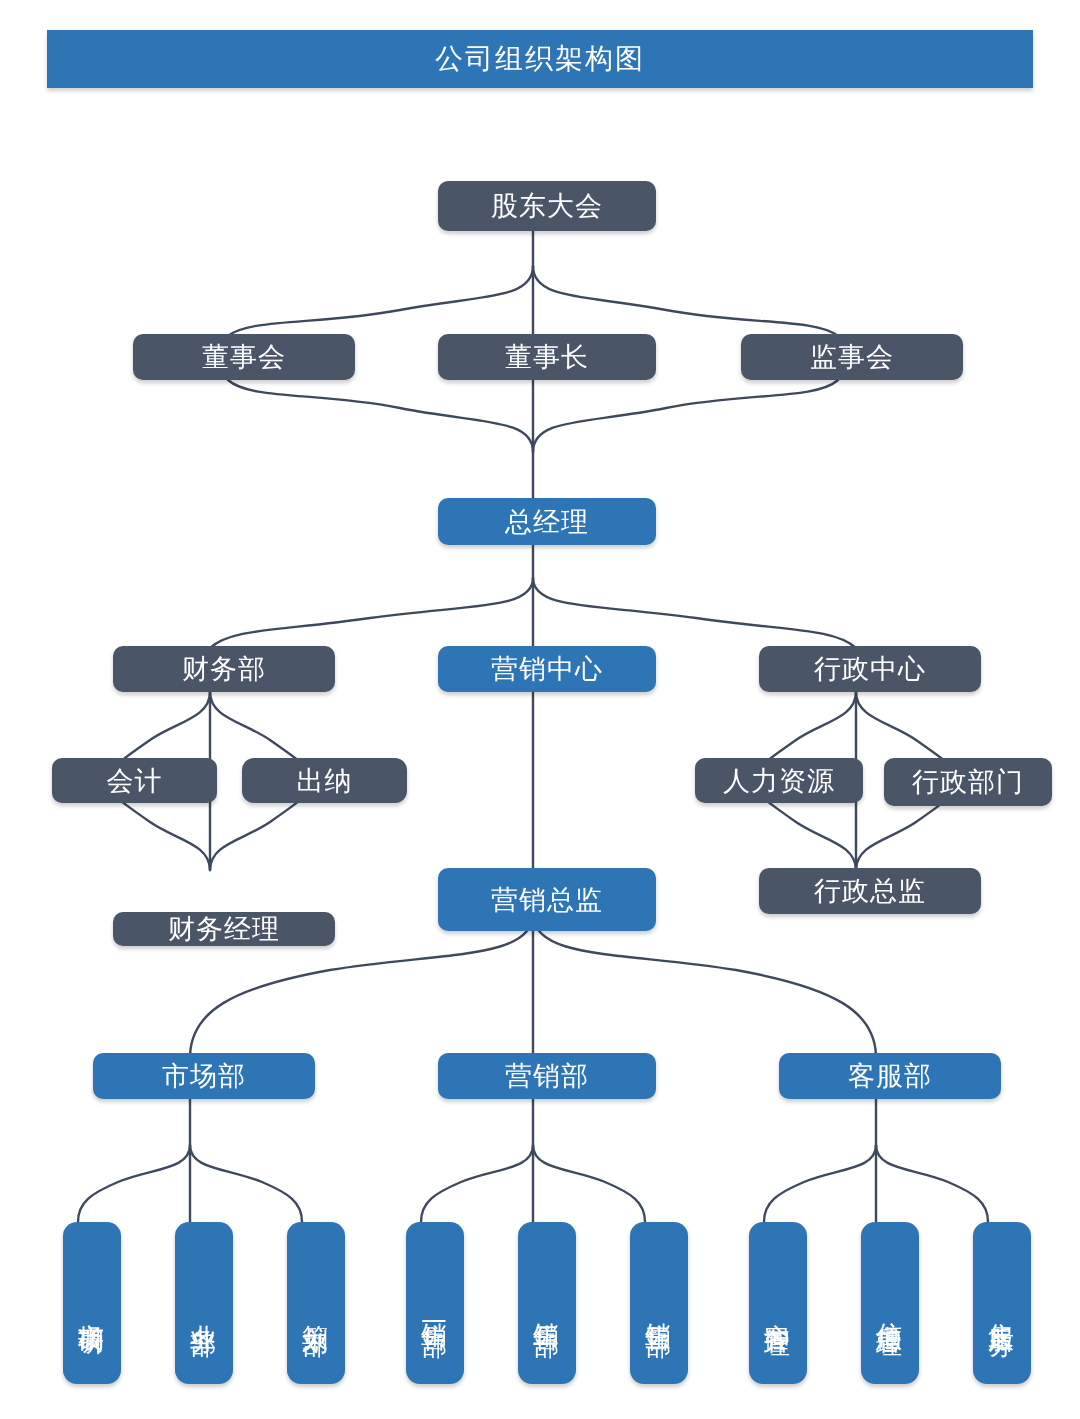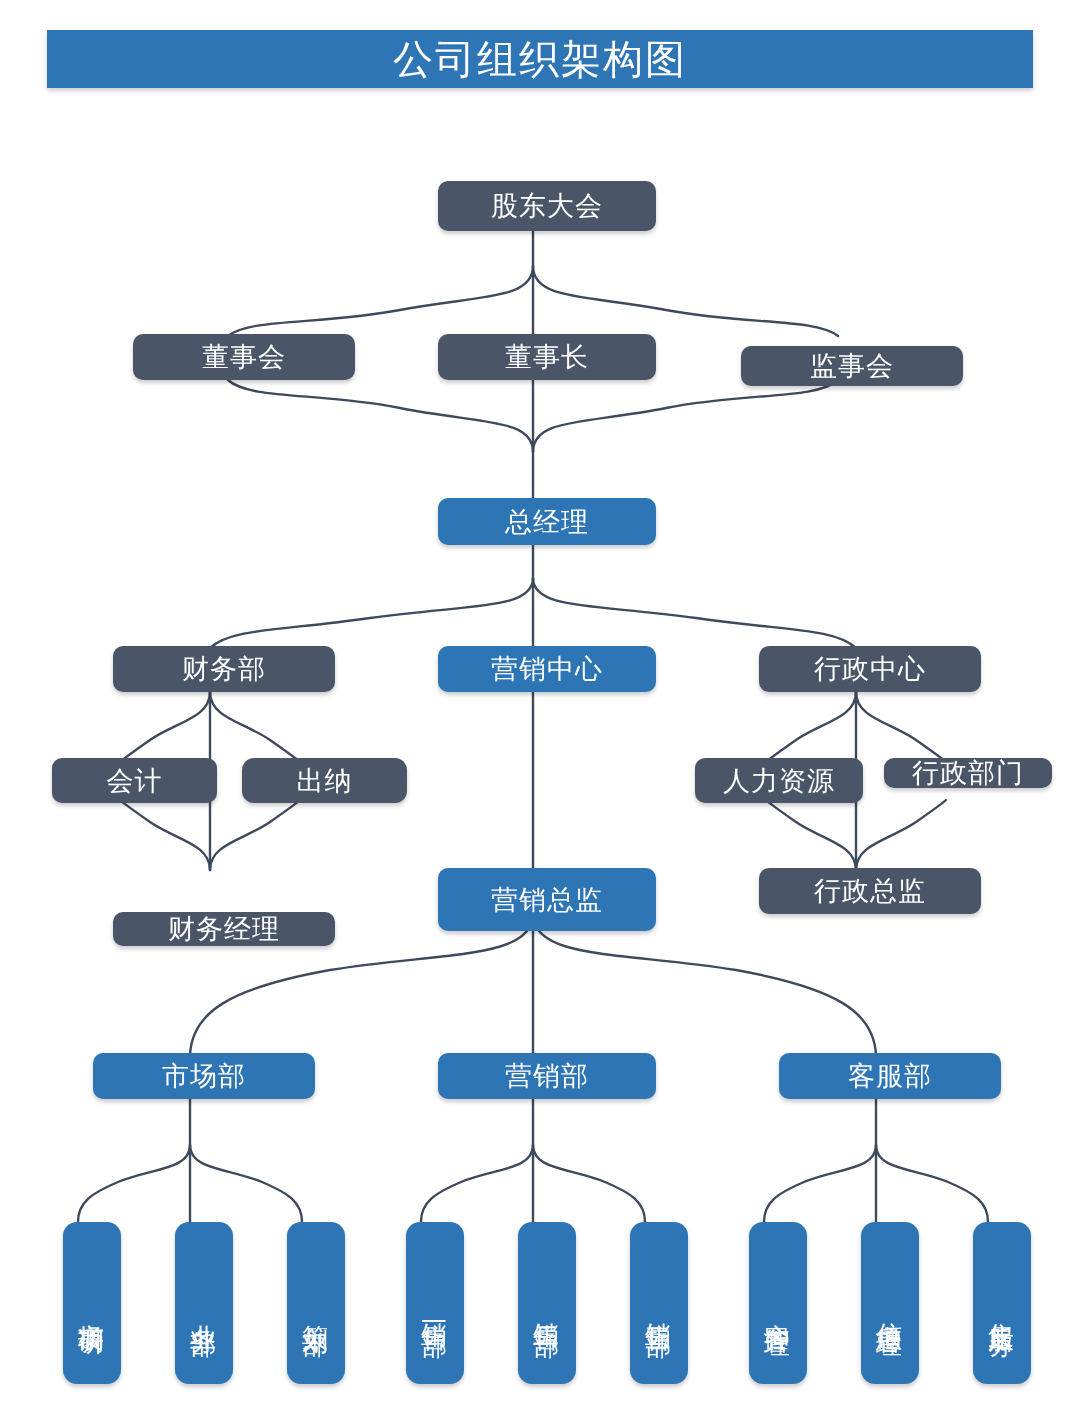--- a/index.html
+++ b/index.html
@@ -12,21 +12,21 @@
   #chart-root{position:absolute;left:0;top:0;width:1080px;height:1419px;}
 
   
   .title-bar{
     position:absolute;left:47px;top:30px;width:986px;height:58px;
     background:#2E75B6;
     display:flex;align-items:center;justify-content:center;
     box-shadow:0 3px 4px rgba(0,0,0,.18);
   }
   .title-bar .title-text{
-    color:#ffffff;font-size:40px;letter-spacing:2px;font-weight:400;
+    color:#ffffff;font-size:28px;letter-spacing:2px;font-weight:400;
   }
 
   
   svg#links{position:absolute;left:0;top:0;width:1080px;height:1419px;}
   svg#links path,svg#links line{
     fill:none;stroke:#3E4A5C;stroke-width:2.4;stroke-linecap:round;
   }
 
   
   .node{
@@ -109,21 +109,21 @@
   <div class="node gray h" style="left:424px;top:181px;width:218px;height:50px;">
     <span>股东大会</span>
   </div>
 
   <div class="node gray h" style="left:119px;top:334px;width:222px;height:46px;">
     <span>董事会</span>
   </div>
   <div class="node gray h" style="left:424px;top:334px;width:218px;height:46px;">
     <span>董事长</span>
   </div>
-  <div class="node gray h" style="left:727px;top:346px;width:222px;height:40px;">
+  <div class="node gray h" style="left:727px;top:334px;width:222px;height:46px;">
     <span>监事会</span>
   </div>
 
   <div class="node blue h" style="left:424px;top:498px;width:218px;height:47px;">
     <span>总经理</span>
   </div>
 
   <div class="node gray h" style="left:99px;top:646px;width:222px;height:46px;">
     <span>财务部</span>
   </div>
@@ -136,21 +136,21 @@
 
   <div class="node gray h" style="left:38px;top:758px;width:165px;height:45px;">
     <span>会计</span>
   </div>
   <div class="node gray h" style="left:228px;top:758px;width:165px;height:45px;border-radius:12px;">
     <span>出纳</span>
   </div>
   <div class="node gray h" style="left:681px;top:758px;width:168px;height:45px;">
     <span>人力资源</span>
   </div>
-  <div class="node gray h" style="left:870px;top:758px;width:168px;height:30px;">
+  <div class="node gray h" style="left:870px;top:758px;width:168px;height:48px;">
     <span>行政部门</span>
   </div>
 
   <div class="node gray h" style="left:99px;top:912px;width:222px;height:34px;">
     <span>财务经理</span>
   </div>
   <div class="node blue h" style="left:424px;top:868px;width:218px;height:63px;">
     <span>营销总监</span>
   </div>
   <div class="node gray h" style="left:745px;top:868px;width:222px;height:46px;">

